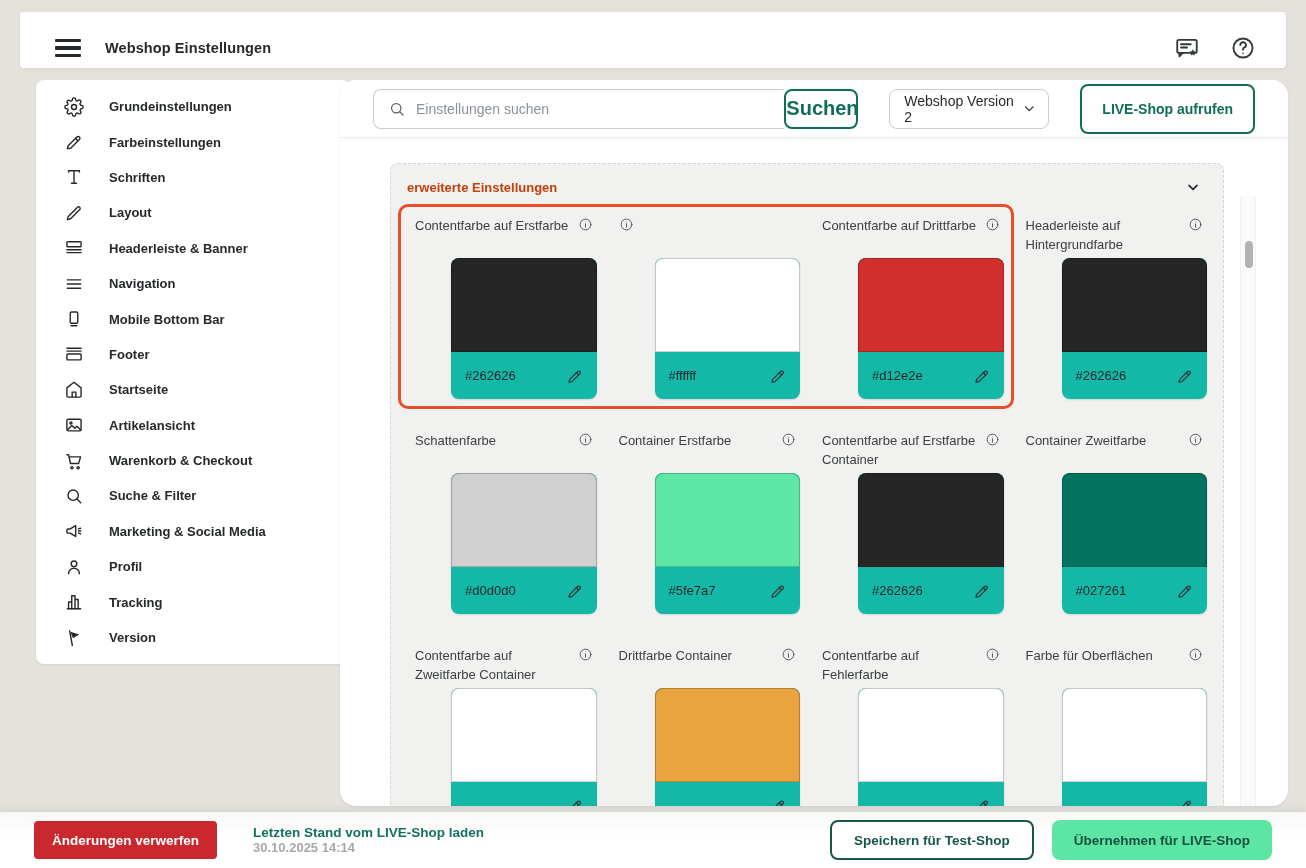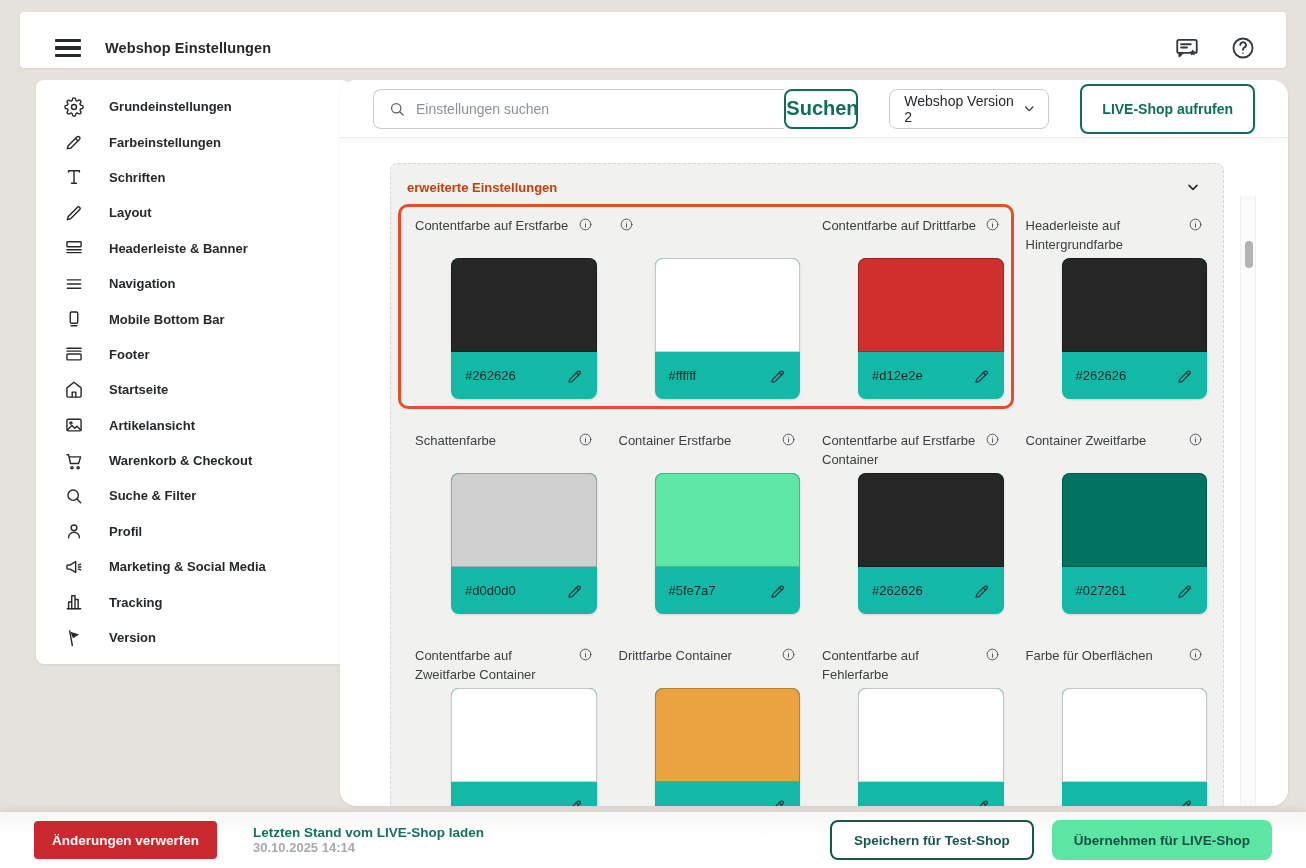--- a/index.html
+++ b/index.html
@@ -272,34 +272,34 @@
         <svg viewBox="0 0 24 24">
           <circle cx="11" cy="11" r="6.2"></circle>
           <path d="M15.6 15.6L20 20"></path>
         </svg>
       </span>
       <span class="sb-label">Suche &amp; Filter</span>
     </div>
     <div class="sb-item">
       <span class="sb-icon">
         <svg viewBox="0 0 24 24">
+          <path d="M14 5.5v13l-6.5-4H4.8a1.3 1.3 0 0 1-1.3-1.3v-2.4a1.3 1.3 0 0 1 1.3-1.3h2.7L14 5.5z"></path>
+          <path d="M17.3 9.4l2.6-.7M17.3 12h2.9M17.3 14.6l2.6.7"></path>
+        </svg>
+      </span>
+      <span class="sb-label">Marketing &amp; Social Media</span>
+    </div>
+    <div class="sb-item">
+      <span class="sb-icon">
+        <svg viewBox="0 0 24 24">
           <circle cx="12" cy="8.2" r="3.4"></circle>
           <path d="M5.5 20a6.5 6.5 0 0 1 13 0"></path>
         </svg>
       </span>
       <span class="sb-label">Profil</span>
-    </div>
-    <div class="sb-item">
-      <span class="sb-icon">
-        <svg viewBox="0 0 24 24">
-          <path d="M14 5.5v13l-6.5-4H4.8a1.3 1.3 0 0 1-1.3-1.3v-2.4a1.3 1.3 0 0 1 1.3-1.3h2.7L14 5.5z"></path>
-          <path d="M17.3 9.4l2.6-.7M17.3 12h2.9M17.3 14.6l2.6.7"></path>
-        </svg>
-      </span>
-      <span class="sb-label">Marketing &amp; Social Media</span>
     </div>
     <div class="sb-item">
       <span class="sb-icon">
         <svg viewBox="0 0 24 24">
           <path d="M4 20h16"></path>
           <path d="M5.5 20v-8h3.8v8M9.3 20V4.5h3.9V20M13.2 20V9h3.8v11"></path>
         </svg>
       </span>
       <span class="sb-label">Tracking</span>
     </div>

